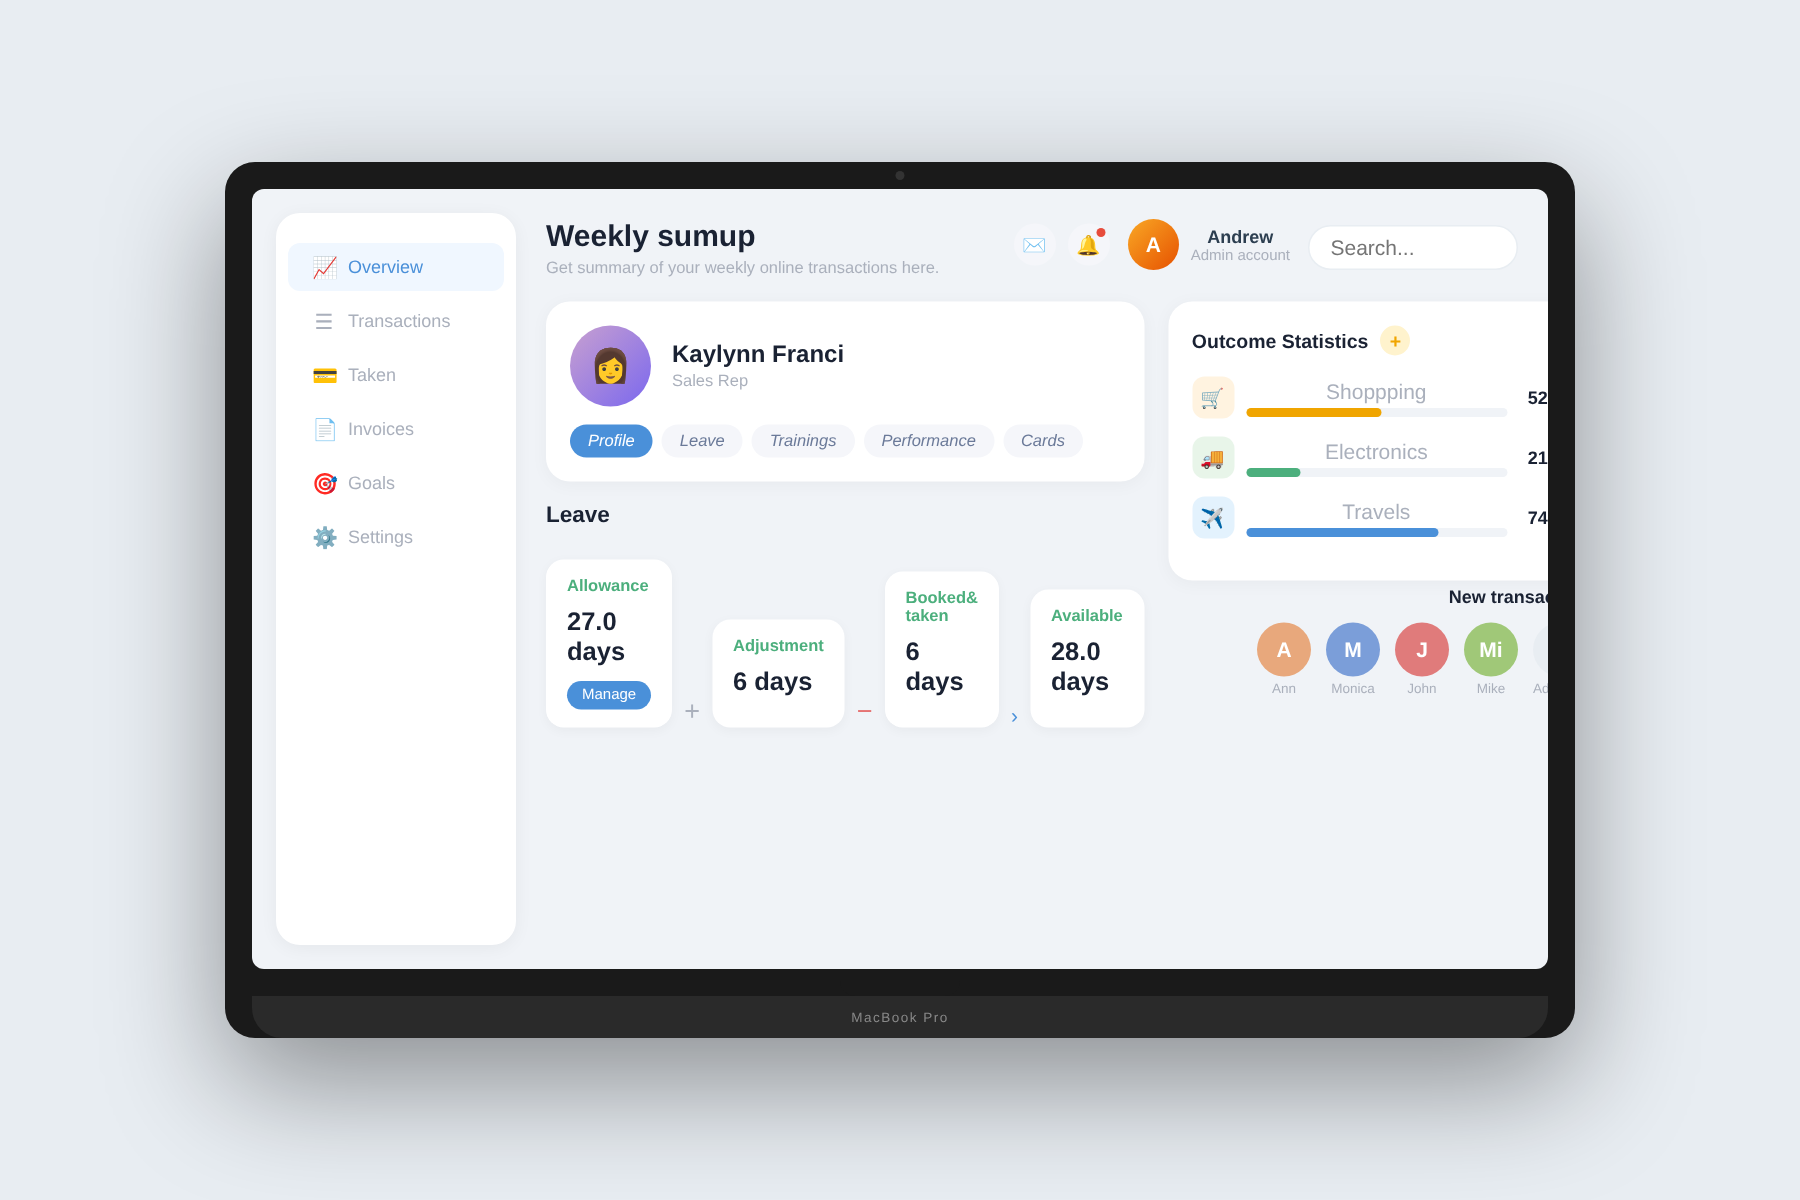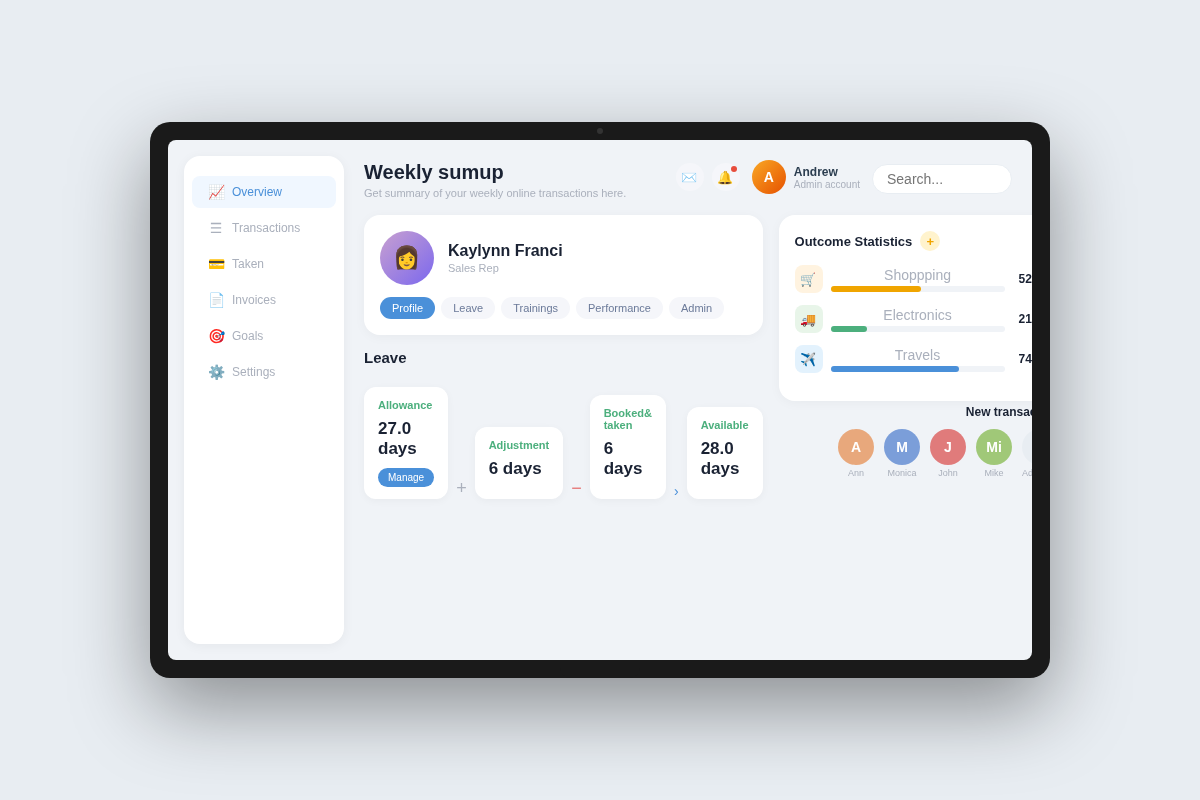--- a/index.html
+++ b/index.html
@@ -171,20 +171,21 @@
       align-items: center;
       justify-content: center;
       font-size: 14px;
       color: white;
       font-weight: 600;
     }
     .user-text .user-name {
       font-size: 12px;
       font-weight: 600;
       color: #2c3e50;
+      text-align: center;
     }
     .user-text .user-role {
       font-size: 10px;
       color: #aab0bc;
     }
     .search-bar {
       background: #fff;
       border: 1px solid #e8edf2;
       border-radius: 20px;
       padding: 6px 14px;
@@ -240,20 +241,21 @@
       gap: 6px;
     }
     .profile-tab {
       padding: 5px 12px;
       border-radius: 20px;
       font-size: 11px;
       cursor: pointer;
       border: none;
       background: #f5f6fa;
       color: #6b7a99;
+      font-style: italic;
     }
     .profile-tab.active {
       background: #4a90d9;
       color: white;
     }
 
     
     .stats-card {
       background: #fff;
       border-radius: 16px;
@@ -529,21 +531,21 @@
                 <div>
                   <div class="profile-name">Kaylynn Franci</div>
                   <div class="profile-role">Sales Rep</div>
                 </div>
               </div>
               <div class="profile-tabs">
                 <button class="profile-tab active">Profile</button>
                 <button class="profile-tab">Leave</button>
                 <button class="profile-tab">Trainings</button>
                 <button class="profile-tab">Performance</button>
-                <button class="profile-tab">Admin</button>
+                <button class="profile-tab">Cards</button>
               </div>
             </div>
 
             <div class="leave-section">
               <div class="leave-header">Leave</div>
               <div class="leave-divider"></div>
               <div class="leave-cards">
 
                 <div class="leave-card">
                   <div class="leave-card-label">Allowance</div>
@@ -647,13 +649,16 @@
             </div>
 
           </div>
         </div>
 
       </main>
     </div>
 
   </div>
   <div class="macbook-notch"></div>
+  <div class="macbook-bottom">
+    <span class="macbook-label">MacBook Pro</span>
+  </div>
 </div>
 
 </body></html>

